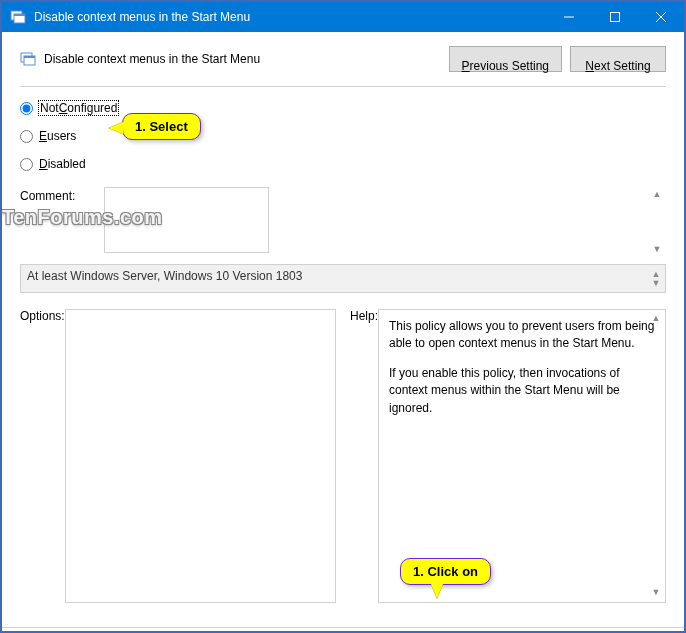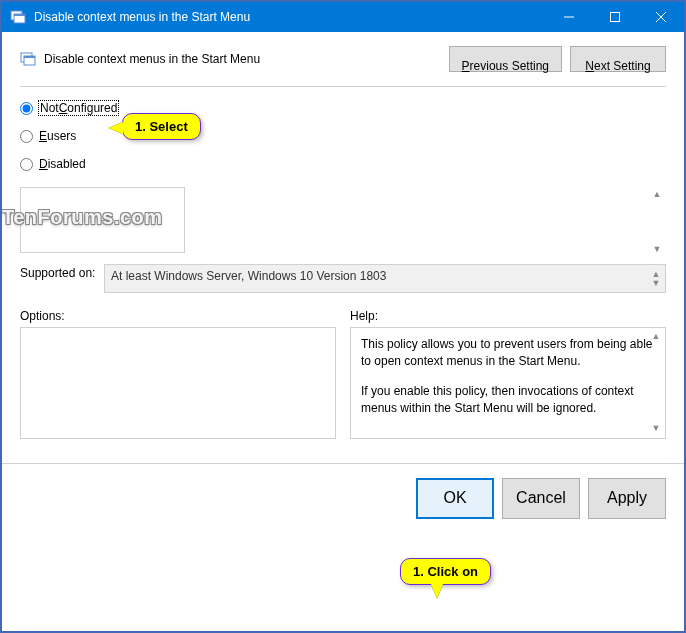--- a/index.html
+++ b/index.html
@@ -30,21 +30,21 @@
 .fields-col { flex: 1; }
 .field-row { display: flex; margin-bottom: 8px; }
 .field-label { width: 84px; padding-top: 2px; font-size: 12px; }
 .comment-area { flex: 1; height: 66px; border: 1px solid #d0d0d0; background: #fff; resize: none; font-family: inherit; font-size: 12px; padding: 2px 4px; position: relative; }
 .supported-area { flex: 1; height: 29px; border: 1px solid #d0d0d0; background: #f0f0f0; font-family: inherit; font-size: 12px; padding: 4px 6px; color: #333; position: relative; }
 .scroll-up, .scroll-down { position: absolute; right: 2px; width: 14px; height: 14px; color: #888; font-size: 9px; display: flex; align-items: center; justify-content: center; }
 .scroll-up { top: 2px; }
 .scroll-down { bottom: 2px; }
 
 .lower { display: flex; gap: 14px; margin-top: 8px; }
-.col { flex: 1; display: flex; flex-direction: column; }
+.col { flex: 1; display: flex; flex-direction: row; }
 .col-label { font-size: 12px; margin-bottom: 4px; }
 .panel { flex: 1; border: 1px solid #d0d0d0; background: #fff; height: 294px; padding: 8px 10px; font-size: 12px; line-height: 1.45; position: relative; }
 .help-text p { margin-bottom: 12px; }
 
 .footer { display: flex; justify-content: flex-end; gap: 8px; padding: 14px 18px 14px 18px; border-top: 1px solid #d0d0d0; margin-top: 10px; }
 .footer-btn { width: 78px; height: 41px; background: #e1e1e1; border: 1px solid #adadad; font-size: 16px; cursor: pointer; font-family: Liberation Sans, sans-serif; }
 .footer-btn.primary { border: 2px solid #0078d7; background: #e5f1fb; }
 
 .callout { position: absolute; background: #ffff00; border: 1px solid #6d28d9; border-radius: 10px; padding: 5px 12px; font-weight: bold; font-size: 13px; box-shadow: 2px 2px 4px rgba(0,0,0,0.25); white-space: nowrap; }
 .callout::before { content: ""; position: absolute; width: 0; height: 0; }
@@ -125,28 +125,28 @@
       <div class="radio-item">
         <input type="radio" name="state" style="">
         <label class="radio-label">
             <span class="ul">D</span>
             <span>isabled</span>
           </label>
       </div>
     </div>
     <div class="fields-col">
       <div class="field-row">
+        <div class="field-label">Comment:</div>
         <div class="textarea-wrap">
           <textarea class="comment-area" style=""></textarea>
           <div class="ta-scroll" style="top:2px">▲</div>
           <div class="ta-scroll" style="bottom:2px">▼</div>
         </div>
       </div>
       <div class="field-row">
-        <div class="field-label">Supported on:</div>
         <div class="supported-area">
           <span>At least Windows Server, Windows 10 Version 1803</span>
           <div class="scroll-up">▲</div>
           <div class="scroll-down">▼</div>
         </div>
       </div>
     </div>
   </div>
 
   <div class="lower">

